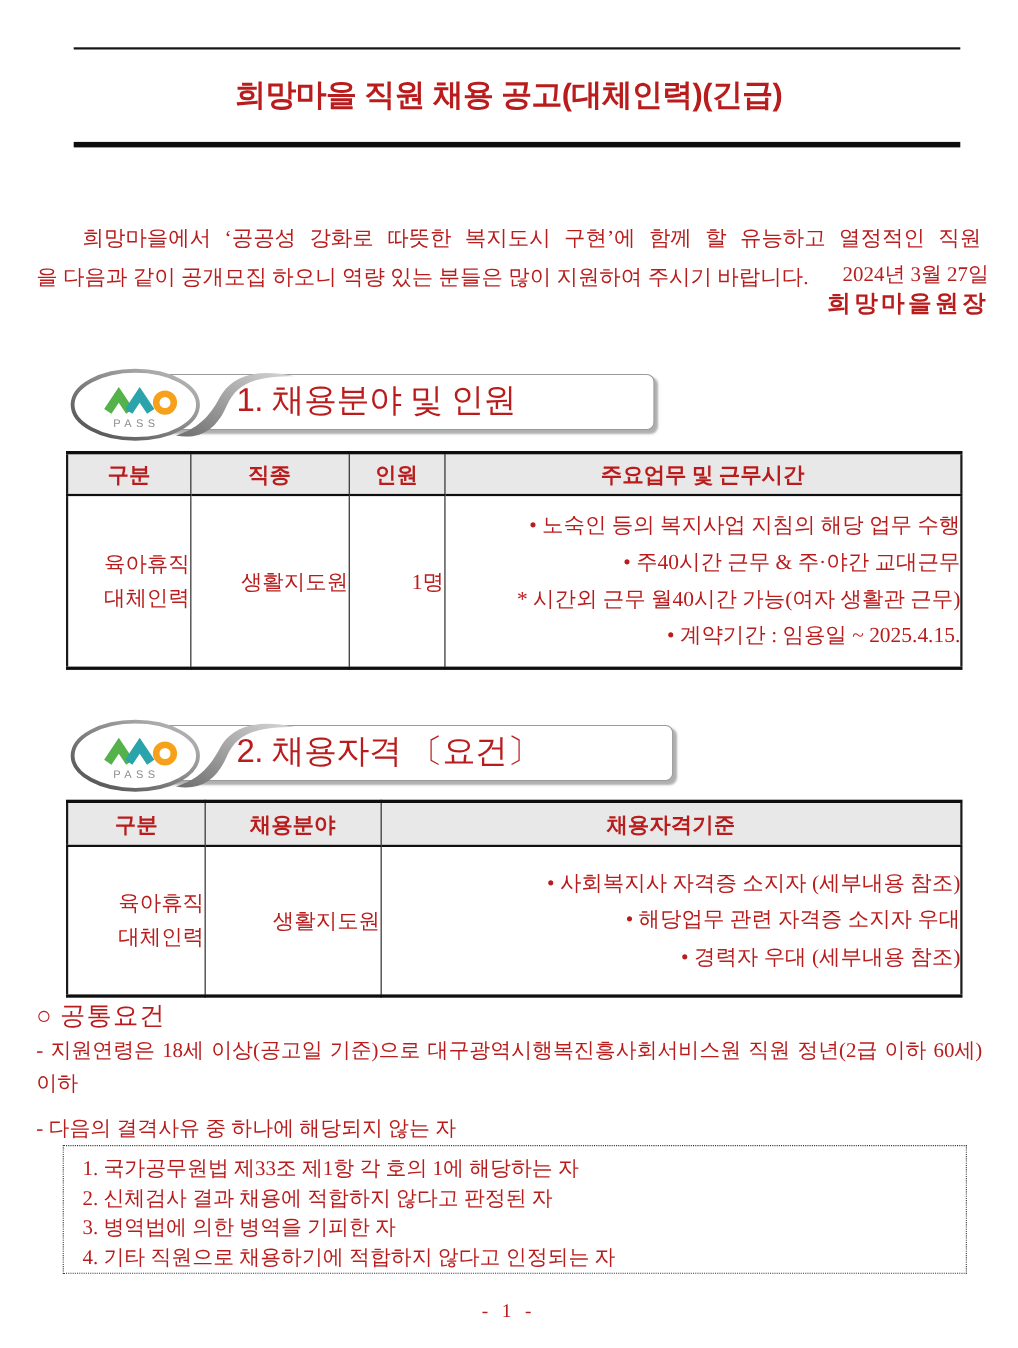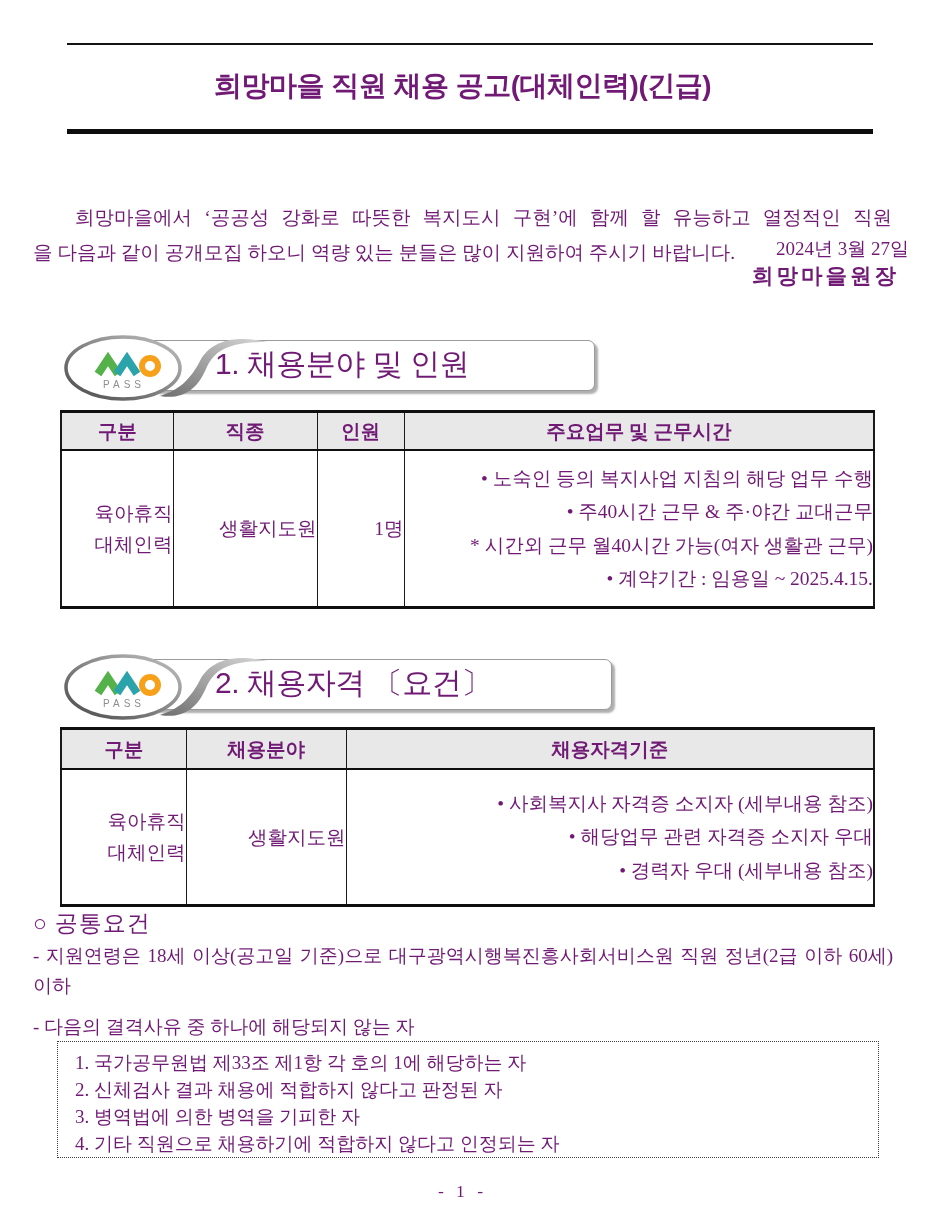--- a/index.html
+++ b/index.html
@@ -1,35 +1,35 @@
 <!DOCTYPE html>
 <html><head>
 <meta charset="utf-8">
 <style>
   html,body { margin:0; padding:0; background:#fff; }
   .page {
     position:relative; width:925px; height:1225px; background:#ffffff;
-    font-family:"Liberation Serif", serif; color:#701a75; overflow:hidden;
+    font-family:"Liberation Serif", serif; color:#b91c1c; overflow:hidden;
   }
   .abs { position:absolute; }
 
   .rule-top  { left:67px; top:43px;  width:806px; height:2px;  background:#141414; }
   .rule-thick{ left:67px; top:129px; width:806px; height:5px;  background:#0d0d0d; }
 
   .doc-title {
     left:0; right:0; top:67px; text-align:center;
     font-family:"Liberation Sans", sans-serif;
     font-size:28px; font-weight:700; letter-spacing:-0.5px;
   }
 
   .intro { left:33px; top:157px; width:859px; font-size:19.5px; line-height:35px;margin-top:43px; }
   .intro .ln1 { display:block; text-indent:42px; text-align:justify; text-align-last:justify; }
   .intro .ln2 { display:block; }
 
-  .date-line { right:16px; top:236px; font-size:19px; }
+  .date-line { right:26px; top:236px; font-size:19px; }
   .sig-line  { right:26px; top:261px; font-size:21.5px; font-weight:700; letter-spacing:3px; }
 
   .sec-header { height:72px; }
   .sec-banner {
     position:absolute; left:80px; top:7px; right:0; height:49px;
     background:#fff; border:1px solid #9a9a9a; border-radius:7px;
     box-shadow:3px 3px 2px rgba(110,110,110,0.55);
   }
   .sec-logo { position:absolute; left:0; top:0; }
   .sec-title {

